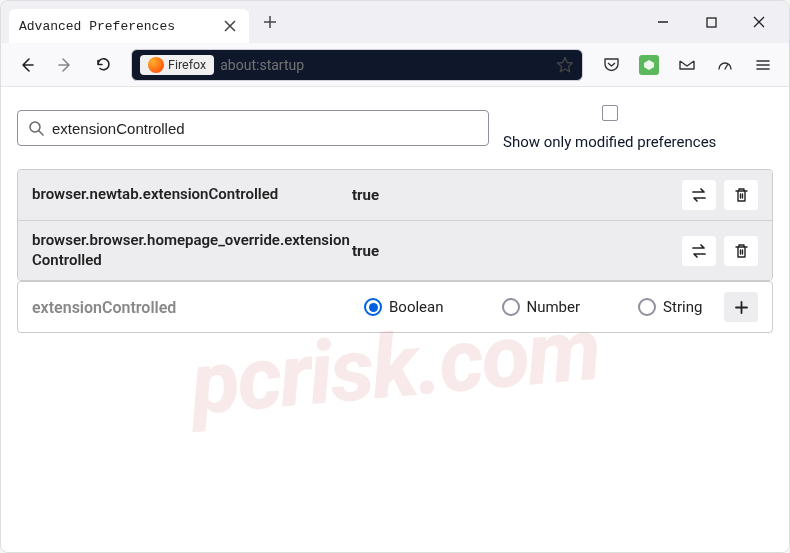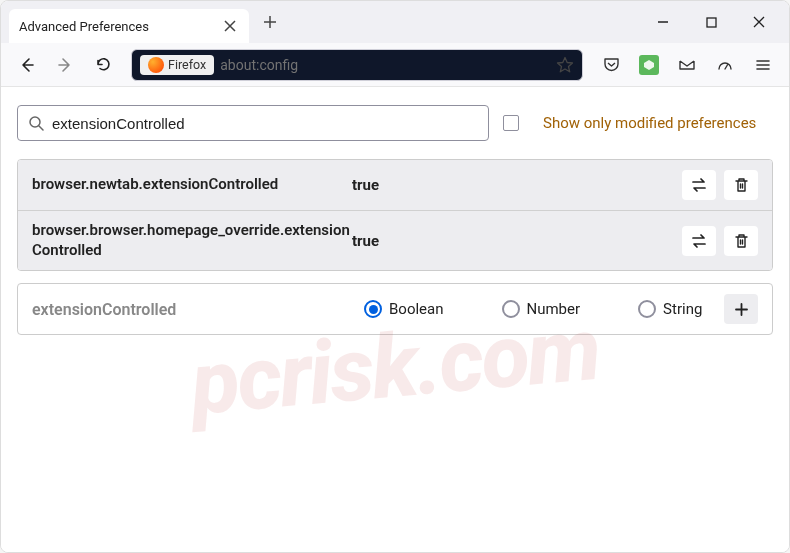--- a/index.html
+++ b/index.html
@@ -31,20 +31,21 @@
       border-radius: 6px 6px 0 0;
       height: 34px;
       min-width: 240px;
       display: flex;
       align-items: center;
       padding: 0 10px;
       margin-top: 8px;
       gap: 8px;
       font-size: 13px;
       color: #222;
+      font-family: Liberation Mono, monospace;
     }
     .tab-close {
       margin-left: auto;
       width: 18px;
       height: 18px;
       display: flex;
       align-items: center;
       justify-content: center;
       cursor: pointer;
     }
@@ -162,35 +163,35 @@
     .search-input {
       border: none;
       outline: none;
       font-size: 15px;
       color: #222;
       flex: 1;
     }
     .checkbox-label {
       display: flex;
       align-items: center;
-      gap: 24px;
+      gap: 12px;
       font-size: 15px;
-      color: #a16207;
+      color: #0f172a;
+      flex-direction: column;
     }
     .checkbox {
       width: 16px;
       height: 16px;
       border: 1.5px solid #8f8f9d;
       border-radius: 2px;
     }
     .pref-table {
       border: 1px solid #ccc;
       border-radius: 4px;
       overflow: hidden;
-      margin-bottom: 12px;
     }
     .pref-row {
       display: flex;
       align-items: center;
       padding: 10px 14px;
       background: #ededf0;
       font-size: 15px;
       min-height: 44px;
     }
     .pref-row + .pref-row {
@@ -348,21 +349,21 @@
     <div class="nav-btn">
       <svg width="17" height="17" viewBox="0 0 17 17">
           <path d="M3 8.5 A5.5 5.5 0 1 1 5 12.5 M3 8.5 L3 4.5 M3 8.5 L7 8.5" stroke="#222" stroke-width="1.6" fill="none" stroke-linecap="round"></path>
         </svg>
     </div>
     <div class="address-bar">
       <div class="firefox-badge">
         <div class="ff-logo"></div>
         <span>Firefox</span>
       </div>
-      <span class="url-text">about:config</span>
+      <span class="url-text">about:startup</span>
       <span class="addr-star">
         <svg width="18" height="18" viewBox="0 0 18 18">
             <path d="M9 1.5 L11.2 6.5 L16.5 7 L12.5 10.6 L13.7 15.8 L9 13 L4.3 15.8 L5.5 10.6 L1.5 7 L6.8 6.5 Z" stroke="#444" stroke-width="1.3" fill="none" stroke-linejoin="round"></path>
           </svg>
       </span>
     </div>
     <div class="toolbar-icons">
       <div class="nav-btn">
         <svg width="17" height="17" viewBox="0 0 17 17">
             <path d="M2 3 H15 V8 A6.5 6.5 0 0 1 2 8 Z M5 7 L8.5 10 L12 7" stroke="#333" stroke-width="1.4" fill="none" stroke-linejoin="round"></path>

